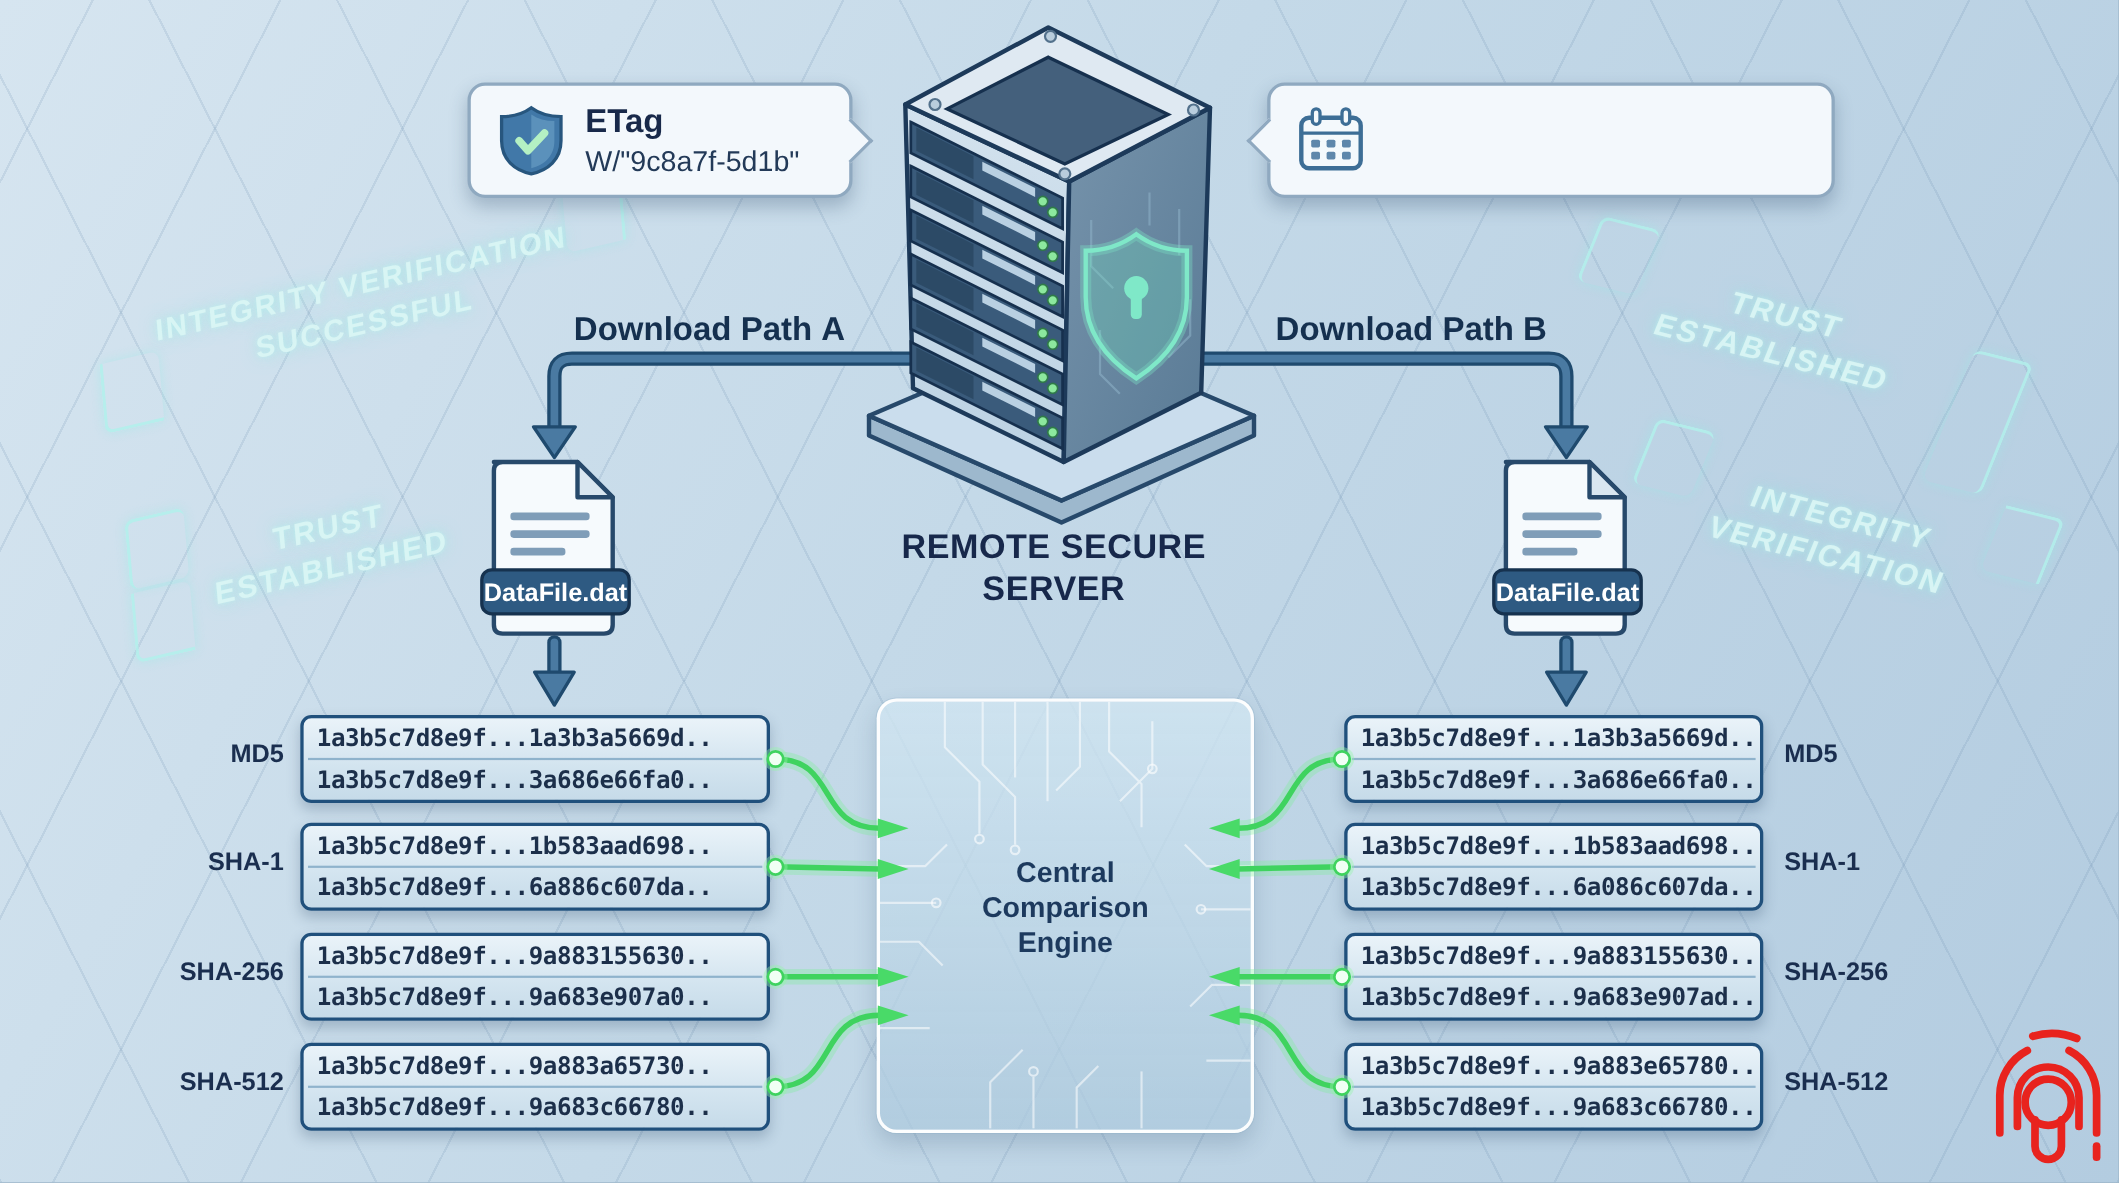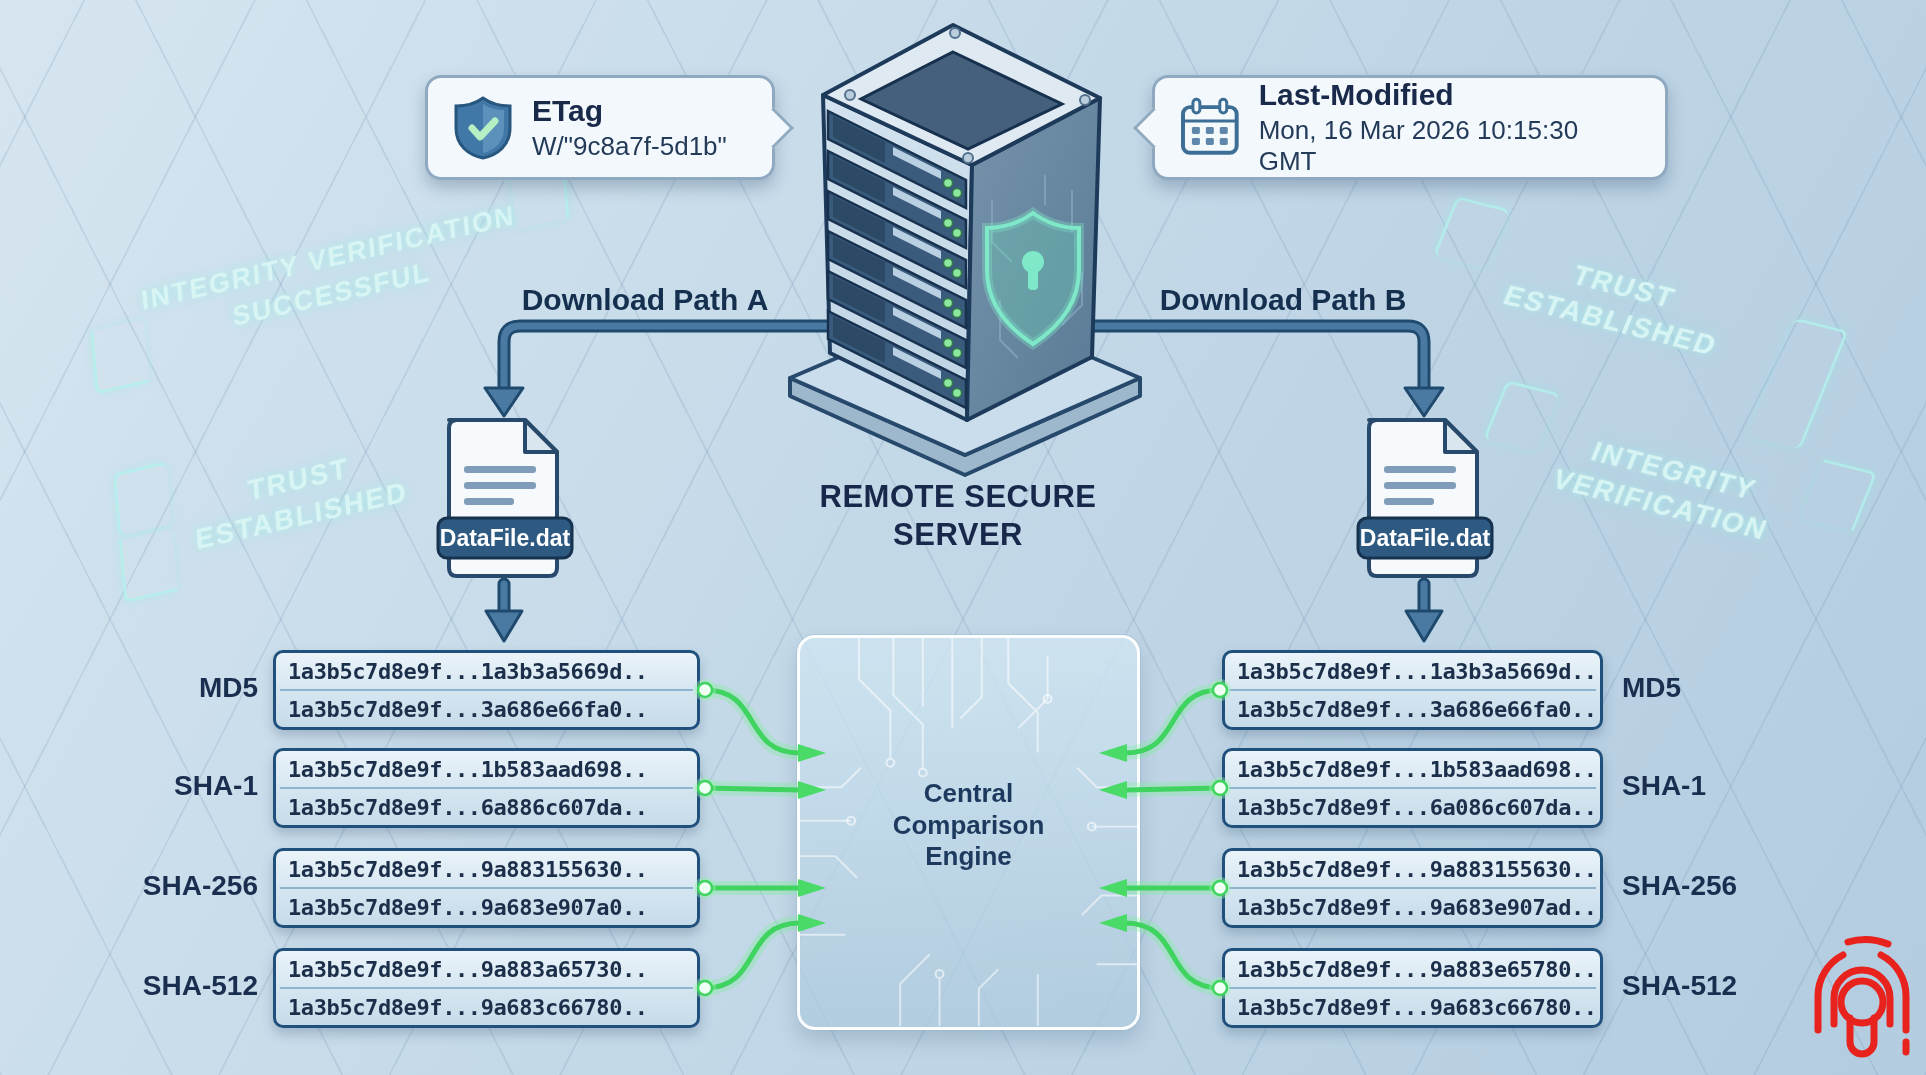--- a/index.html
+++ b/index.html
@@ -38,21 +38,21 @@
   .co-etag::after{right:-16px;transform:translateY(-50%) rotate(45deg);border-top:3px solid #8fa9c0;border-right:3px solid #8fa9c0;}
   .co-lm::after{left:-16px;transform:translateY(-50%) rotate(45deg);border-bottom:3px solid #8fa9c0;border-left:3px solid #8fa9c0;}
   
   .pathlabel{position:absolute;width:300px;text-align:center;font-size:30px;font-weight:700;color:#15304f;}
   .pathlabel b{font-weight:800;}
   .pl-a{left:495px;top:283px;}
   .pl-b{left:1133px;top:283px;}
   .server-label{position:absolute;left:758px;top:478px;width:400px;text-align:center;
       font-size:31px;font-weight:800;color:#17284b;line-height:1.22;letter-spacing:0.5px;}
   
-  .algo{position:absolute;font-size:28px;font-weight:800;color:#1a2e4f;}
+  .algo{position:absolute;font-size:23px;font-weight:800;color:#1a2e4f;}
   .algo-l{left:30px;width:228px;text-align:right;}
   .algo-r{left:1622px;width:240px;text-align:left;}
   .hashbox{position:absolute;height:80px;box-sizing:border-box;
       background:linear-gradient(180deg,#eaf3f9 0%,#d4e5f0 55%,#c6dbe9 100%);
       border:3px solid #20507c;border-radius:10px;
       box-shadow:0 6px 12px rgba(35,65,95,0.25);
       display:flex;flex-direction:column;justify-content:center;}
   .hashbox .hline{height:37px;line-height:37px;padding:0 12px;white-space:nowrap;overflow:hidden;
       font-family:"DejaVu Sans Mono",monospace;font-size:22px;font-weight:700;color:#1c2f4a;letter-spacing:-0.4px;}
   .hashbox .sep{border-top:2px solid #8fb3cc;margin:0 4px;}
@@ -377,24 +377,20 @@
       <rect x="41" y="2" width="7" height="14" rx="3.5" fill="#f4f9fc" stroke="#3d6e96" stroke-width="3"></rect>
       <g fill="#5e87ab">
         <rect x="13" y="30" width="8" height="7" rx="1.5"></rect>
           <rect x="27" y="30" width="8" height="7" rx="1.5"></rect>
           <rect x="41" y="30" width="8" height="7" rx="1.5"></rect>
         <rect x="13" y="41" width="8" height="7" rx="1.5"></rect>
           <rect x="27" y="41" width="8" height="7" rx="1.5"></rect>
           <rect x="41" y="41" width="8" height="7" rx="1.5"></rect>
       </g>
     </svg>
-    <div class="txt">
-      <div class="title">Last-Modified</div>
-      <div class="value">Mon, 16 Mar 2026 10:15:30 GMT</div>
-    </div>
   </div>
 
   <div class="pathlabel pl-a"><span>Download Path </span><b>A</b></div>
   <div class="pathlabel pl-b"><span>Download Path </span><b>B</b></div>
 
   <div class="server-label">
     <div>REMOTE SECURE</div>
     <div>SERVER</div>
   </div>
 

